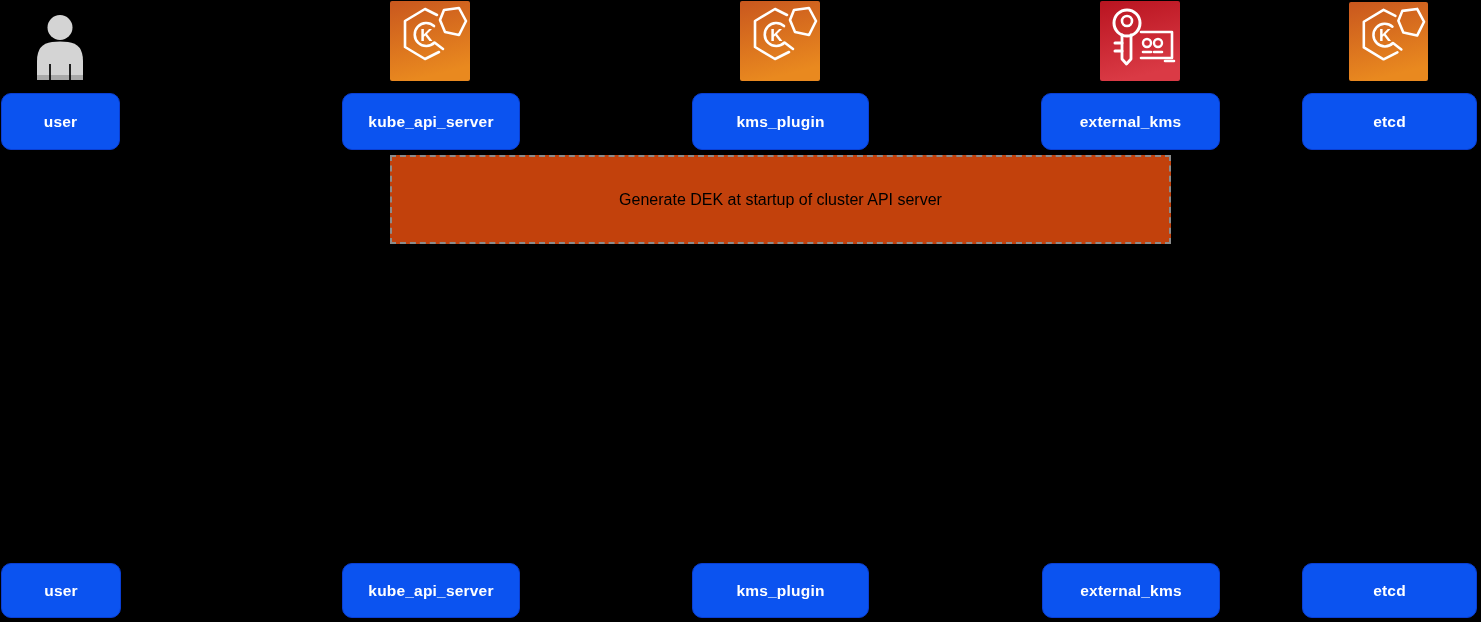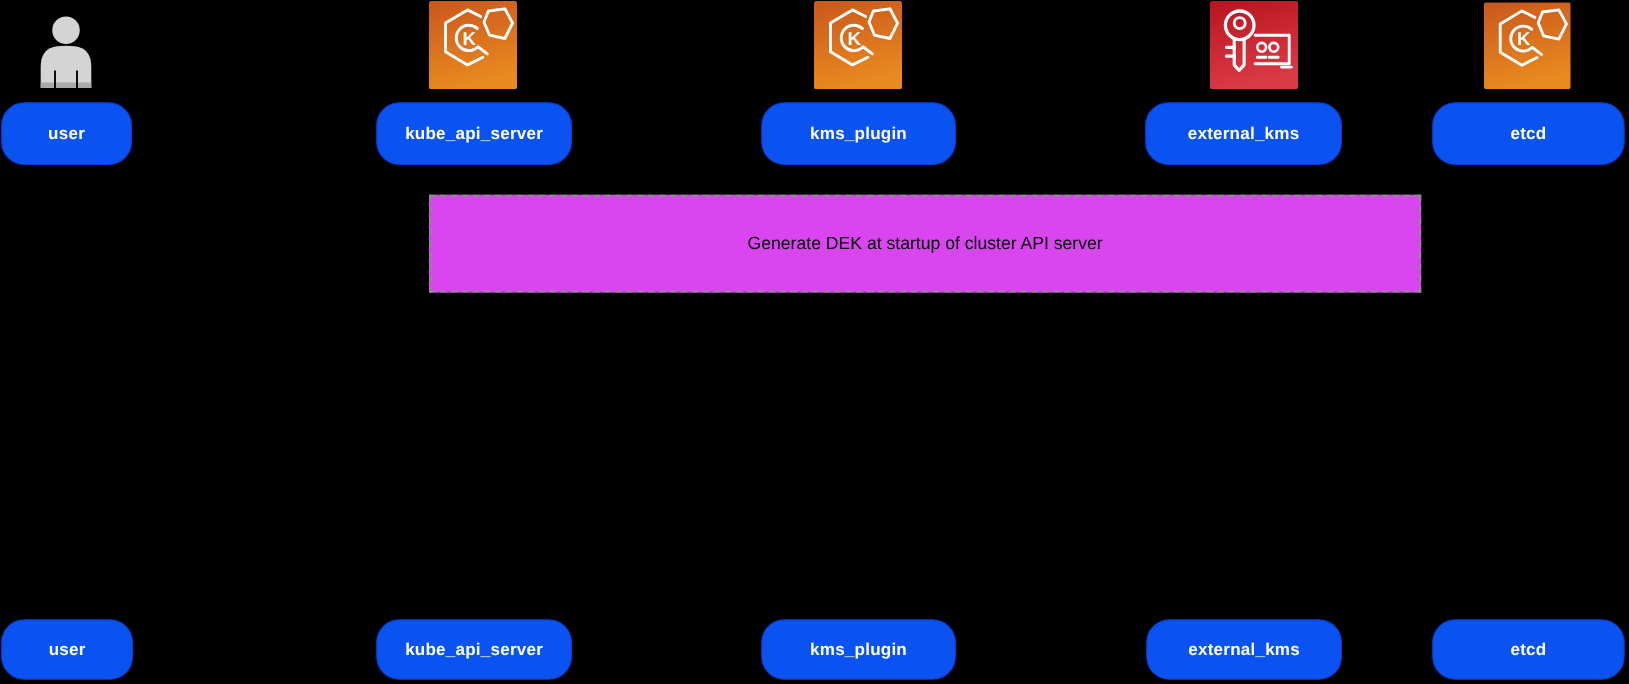--- a/index.html
+++ b/index.html
@@ -2,29 +2,29 @@
 <html><head>
 <meta charset="utf-8">
 <style>
   html, body { margin:0; padding:0; background:#000; }
   .stage {
     position:relative; width:1481px; height:622px; background:#000000;
     overflow:hidden; font-family:"Liberation Sans", sans-serif;
   }
   .actor-box {
     position:absolute; height:57px; box-sizing:border-box;
-    background:#0b53f0; border:1px solid #0a3ed2; border-radius:21px;
+    background:#0b53f0; border:1px solid #0a3ed2; border-radius:10px;
     display:flex; align-items:center; justify-content:center;
     color:#ffffff; font-size:15.5px; font-weight:700; letter-spacing:0.2px;
   }
   .actor-box.bottom { height:55px; }
   .icon { position:absolute; display:block; }
   .note {
-    position:absolute; left:390px; top:177px; width:902px; height:89px;
-    box-sizing:border-box; background:#d946ef; border:2px dashed #8c8c8c;
+    position:absolute; left:390px; top:155px; width:781px; height:89px;
+    box-sizing:border-box; background:#c2410c; border:2px dashed #8c8c8c;
     display:flex; align-items:center; justify-content:center;
     color:#000000; font-size:16px; font-weight:400;
   }
   svg text { font-family:"Liberation Sans", sans-serif; }
 </style>
 </head>
 <body>
 
 <div class="stage">
 

